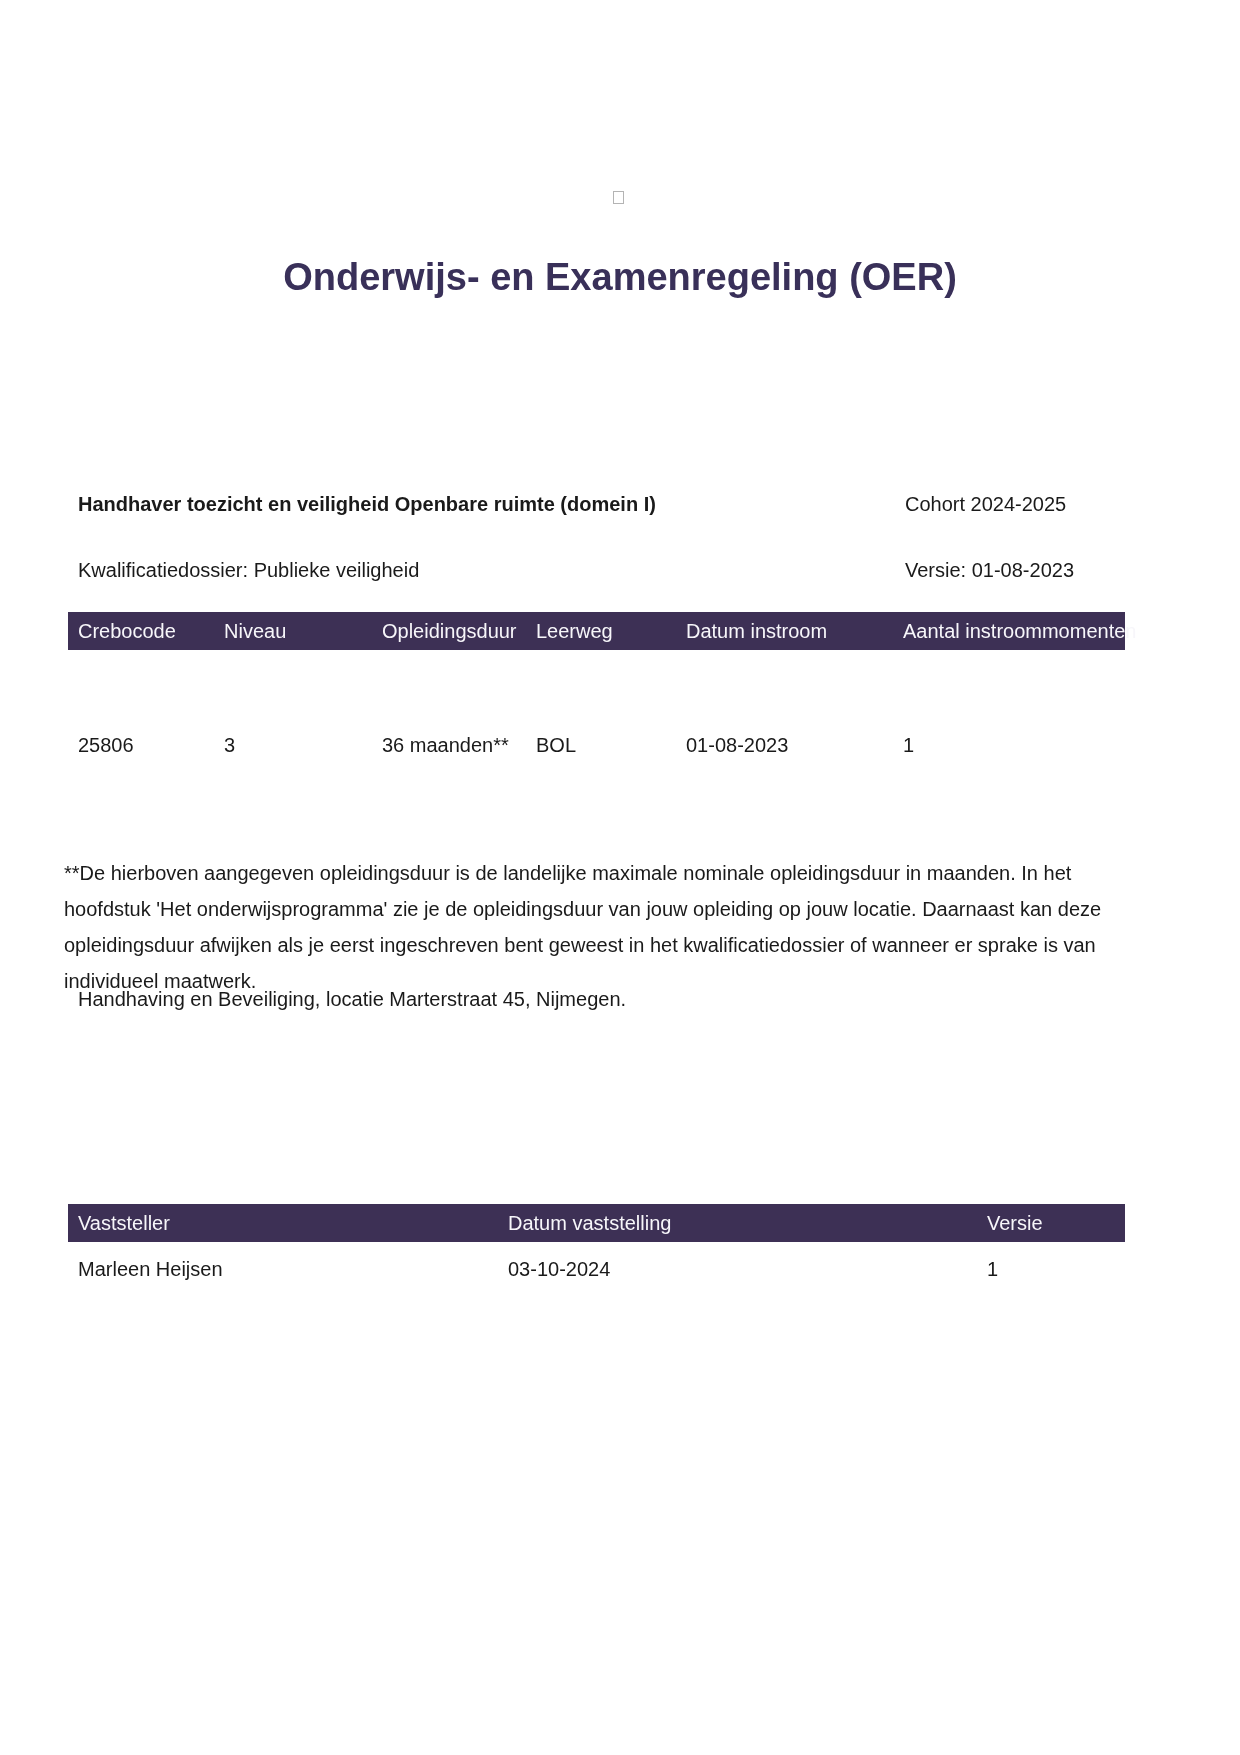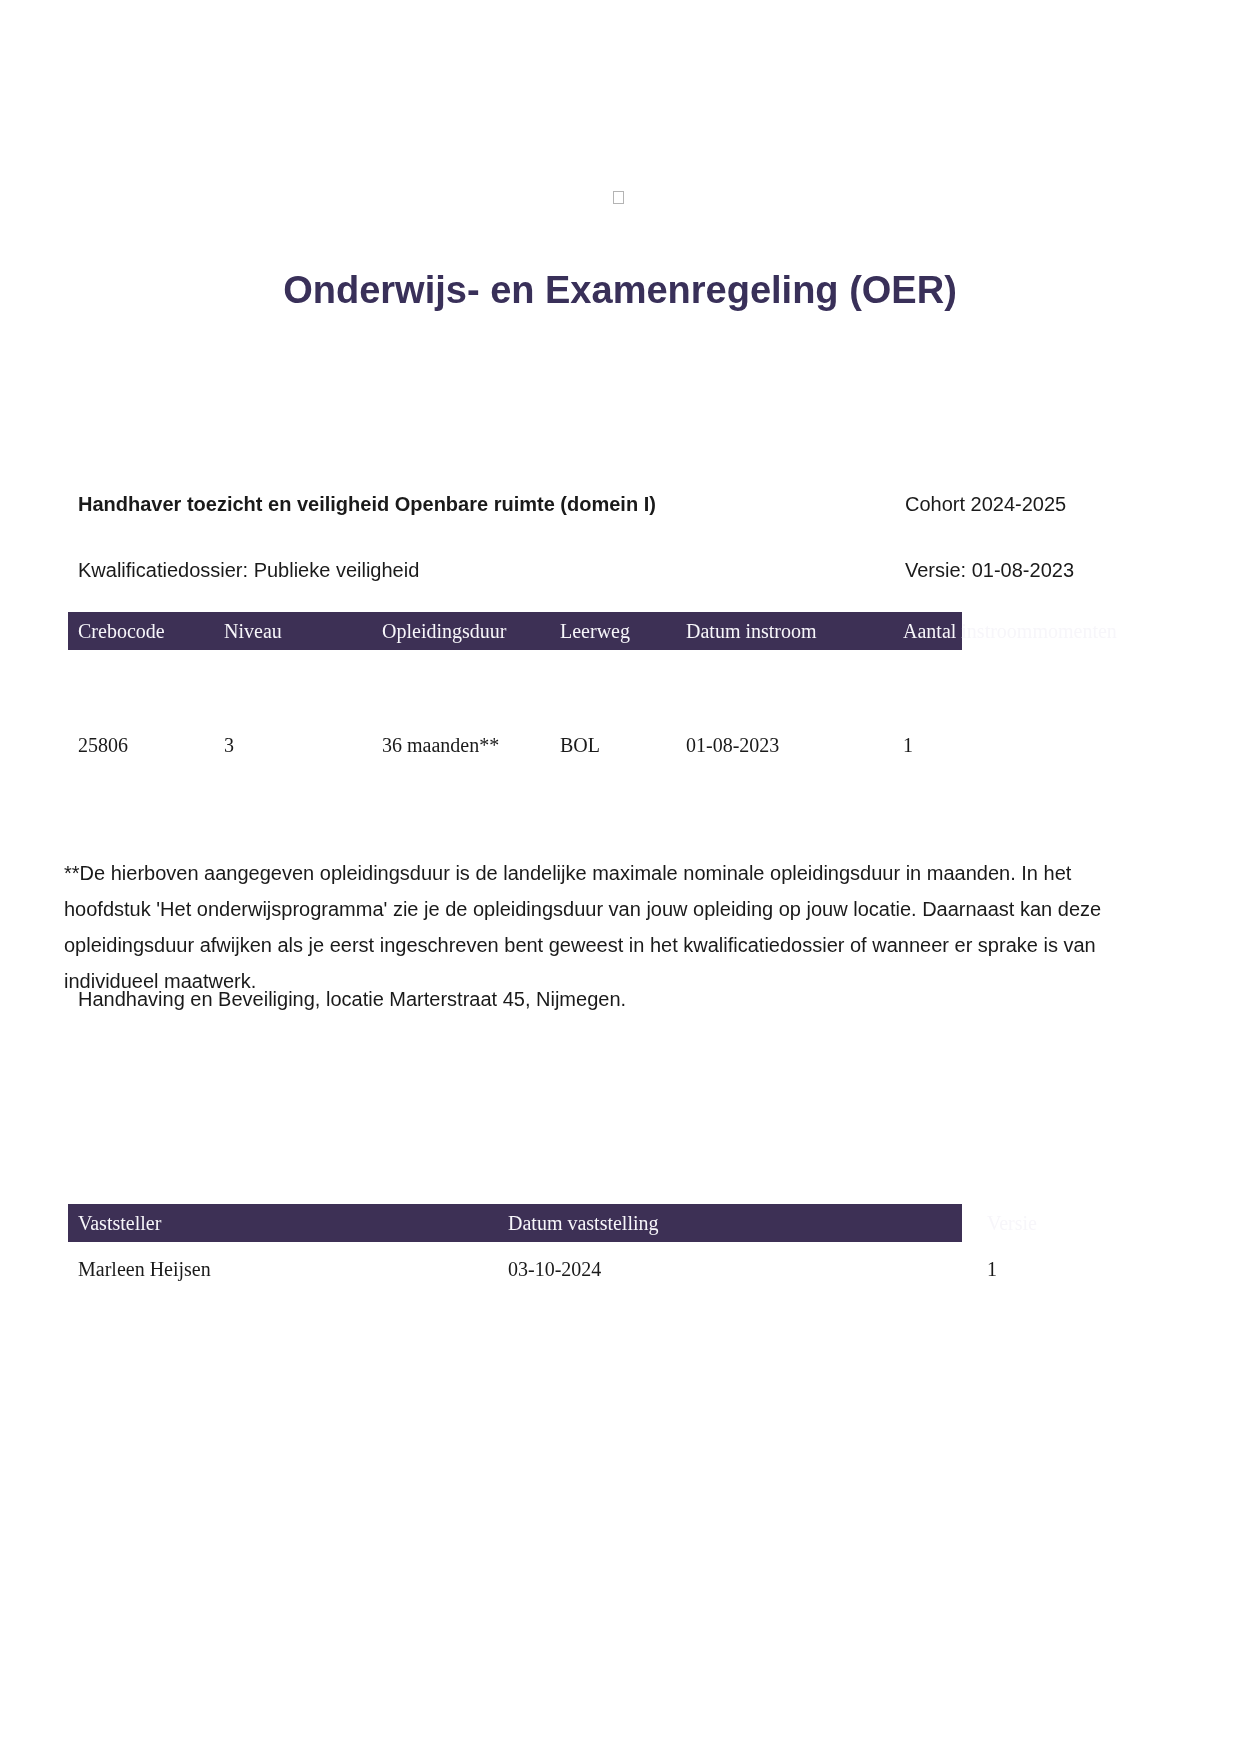--- a/index.html
+++ b/index.html
@@ -19,36 +19,35 @@
     position: absolute;
     left: 613px; top: 191px;
     width: 9px; height: 11px;
     border: 1px solid #b4b4b4;
     background: #ffffff;
   }
 
   .doc-title {
     position: absolute;
     left: 0; right: 0; top: 252px;
-    margin: 16px;
+    margin: 3px;
     text-align: center;
     font-size: 38px;
     font-weight: bold;
     line-height: 44px;
     color: var(--title-color, #393059);
   }
 
   .bold { font-weight: bold; }
 
   
   .tbl {
     position: absolute;
     left: 68px;
-    width: 894px;
-    font-family: Liberation Serif, serif;
+    width: 1057px;
   }
   .tbl-bar {
     position: relative;
     width: 100%;
     height: 38px;
     background: var(--table-header-bg, #3d3055);
     color: #f7f6fa;
   }
   .tbl-bar .cell {
     position: absolute;
@@ -60,21 +59,21 @@
   .tbl-row .cell {
     position: absolute;
     top: 0;
     white-space: nowrap;
     line-height: 23px;
     text-align: center;
   }
 
   
   .c1a { left: 10px; }  .c1b { left: 128px; margin-left: 28px; } .c1c { left: 314px; }
-  .c1d { left: 492px; } .c1e { left: 618px; } .c1f { left: 835px; }
+  .c1d { left: 468px; } .c1e { left: 618px; } .c1f { left: 835px; }
   
   .c2a { left: 10px; }  .c2b { left: 537px; }
   
   .c3a { left: 10px; }  .c3b { left: 440px; } .c3c { left: 919px; }
 
   .footnote {
     position: absolute;
     left: 64px; top: 855px;
     width: 1040px;
     line-height: 36px;

